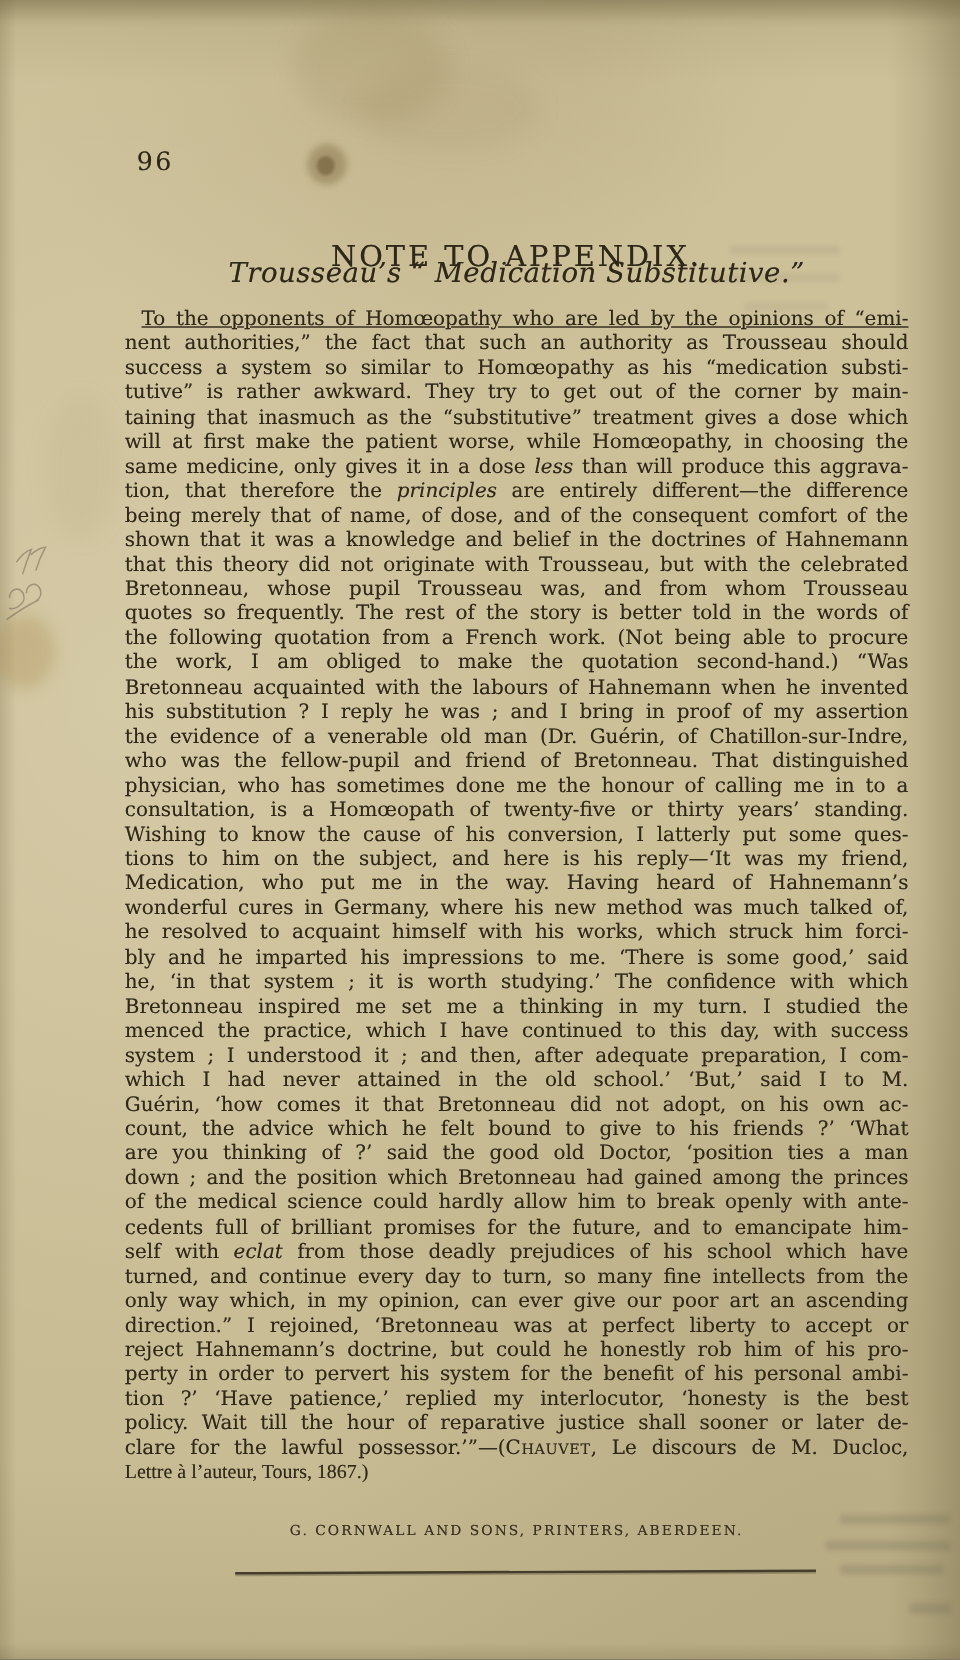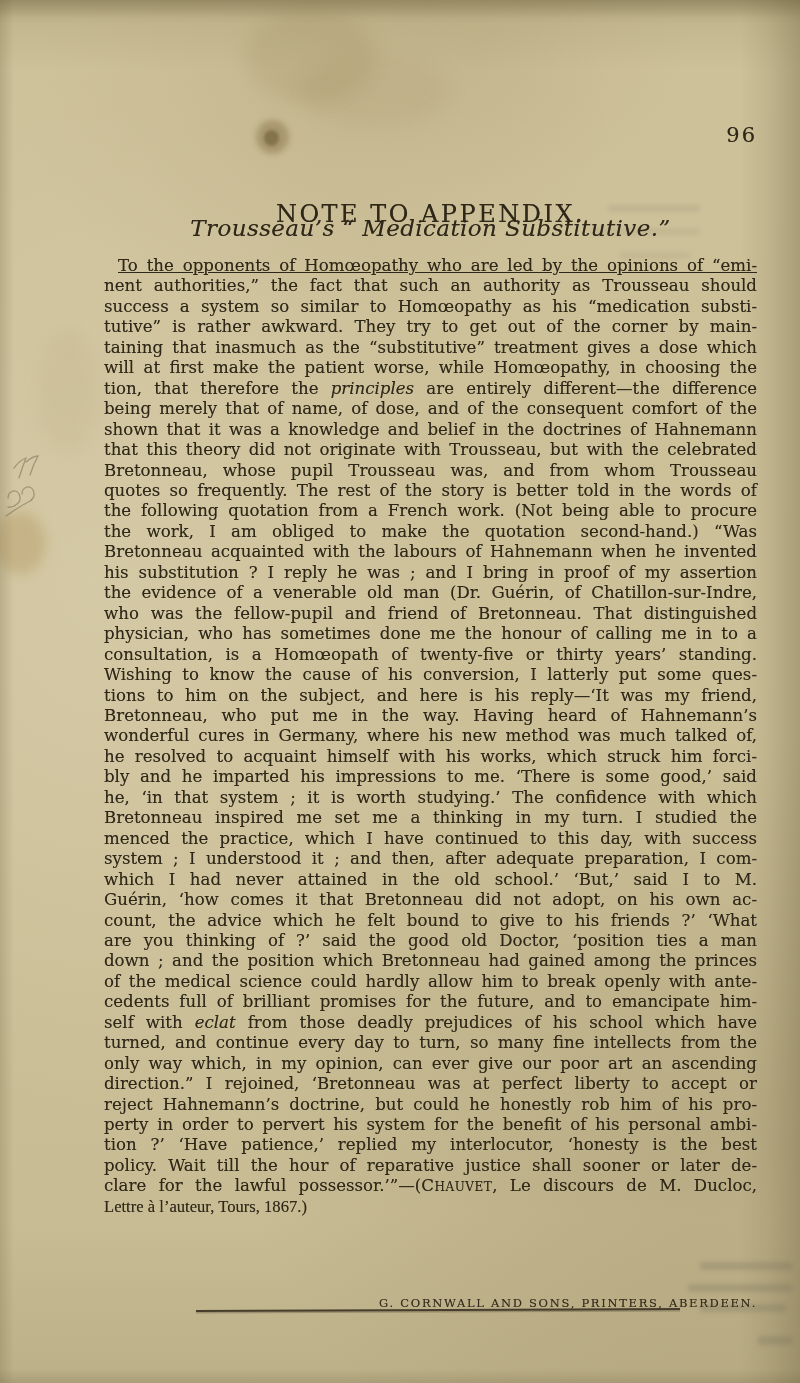--- a/index.html
+++ b/index.html
@@ -20,22 +20,22 @@
   .page::before{
     content:"";position:absolute;inset:0;pointer-events:none;
     background:
       linear-gradient(90deg,  rgba(100,88,55,0.22), rgba(100,88,55,0) 14px),
       linear-gradient(270deg, rgba(100,88,55,0.34), rgba(100,88,55,0.12) 32px, rgba(100,88,55,0) 60px),
       linear-gradient(180deg, rgba(95,85,52,0.26),  rgba(95,85,52,0) 18px),
       linear-gradient(0deg,   rgba(95,85,52,0.20),  rgba(95,85,52,0) 14px);
   }
   .textcol{position:absolute;left:104px;top:0;width:653px;height:100%;}
   .page-number{
-    position:absolute;top:123px;left:0;width:100%;
-    text-align:right;font-size:21px;letter-spacing:2px;
+    position:absolute;top:123px;left:10px;width:100%;
+    text-align:left;font-size:21px;letter-spacing:2px;
     text-shadow:0 0 0.5px rgba(47,40,25,0.55);
   }
   .heading{
     position:absolute;top:176px;left:0;width:100%;
     text-align:center;font-size:24px;letter-spacing:2.5px;
     text-shadow:0 0 0.5px rgba(47,40,25,0.6);
     white-space:nowrap;
     margin-top:24px;
   }
   .subtitle{
@@ -52,22 +52,22 @@
   .bl{text-align:justify;text-align-last:justify;white-space:normal;}
   .bl.indent{text-indent:14px;text-decoration:underline;}
   .bl.last{text-align-last:left;font-family:Liberation Serif, serif;}
   .sc{font-variant-caps:small-caps;letter-spacing:0.5px;}
   .footer-rule{
     position:absolute;top:1309px;left:92px;width:484px;height:1.6px;
     background:#463d2c;transform:rotate(-0.25deg);
     box-shadow:0 1.5px 0 rgba(70,61,44,0.30);
   }
   .imprint{
-    position:absolute;top:1296px;left:0;width:653px;
-    text-align:right;font-size:11.5px;letter-spacing:1.7px;
+    position:absolute;top:1268px;left:0;width:653px;
+    text-align:center;font-size:11.5px;letter-spacing:1.7px;
     color:#372e1f;text-shadow:0 0 0.5px rgba(47,40,25,0.5);
     white-space:nowrap;
   }
   
   .stain{position:absolute;border-radius:50%;pointer-events:none;}
   .stain-top{left:245px;top:8px;width:130px;height:95px;background:rgba(134,110,66,0.14);filter:blur(9px);}
   .stain-top2{left:300px;top:55px;width:150px;height:70px;background:rgba(134,110,66,0.09);filter:blur(9px);}
   .stain-dot{left:256px;top:120px;width:33px;height:34px;background:rgba(116,93,50,0.38);filter:blur(3px);}
   .stain-dot-core{left:264px;top:130px;width:15px;height:16px;background:rgba(86,66,34,0.42);filter:blur(1.5px);}
   .stain-left{left:-6px;top:512px;width:52px;height:62px;background:rgba(164,122,58,0.26);filter:blur(6px);}
@@ -114,37 +114,38 @@
     <div class="page-number">96</div>
     <div class="heading">NOTE TO APPENDIX.</div>
     <div class="subtitle">Trousseau’s “ Medication Substitutive.”</div>
     <div class="body-text">
         <div class="bl indent">To the opponents of Homœopathy who are led by the opinions of “emi-</div>
         <div class="bl">nent authorities,” the fact that such an authority as Trousseau should</div>
         <div class="bl">success a system so similar to Homœopathy as his “medication substi-</div>
         <div class="bl">tutive” is rather awkward.  They try to get out of the corner by main-</div>
         <div class="bl">taining that inasmuch as the “substitutive” treatment gives a dose which</div>
         <div class="bl">will at first make the patient worse, while Homœopathy, in choosing the</div>
+        <div class="bl">same medicine, only gives it in a dose <i>less</i> than will produce this aggrava-</div>
         <div class="bl">tion, that therefore the <i>principles</i> are entirely different—the difference</div>
         <div class="bl">being merely that of name, of dose, and of the consequent comfort of the</div>
         <div class="bl">shown that it was a knowledge and belief in the doctrines of Hahnemann</div>
         <div class="bl">that this theory did not originate with Trousseau, but with the celebrated</div>
         <div class="bl">Bretonneau, whose pupil Trousseau was, and from whom Trousseau</div>
         <div class="bl">quotes so frequently.  The rest of the story is better told in the words of</div>
         <div class="bl">the following quotation from a French work.  (Not being able to procure</div>
         <div class="bl">the work, I am obliged to make the quotation second-hand.)  “Was</div>
         <div class="bl">Bretonneau acquainted with the labours of Hahnemann when he invented</div>
         <div class="bl">his substitution ?  I reply he was ; and I bring in proof of my assertion</div>
         <div class="bl">the evidence of a venerable old man (Dr. Guérin, of Chatillon-sur-Indre,</div>
         <div class="bl">who was the fellow-pupil and friend of Bretonneau.  That distinguished</div>
         <div class="bl">physician, who has sometimes done me the honour of calling me in to a</div>
         <div class="bl">consultation, is a Homœopath of twenty-five or thirty years’ standing.</div>
         <div class="bl">Wishing to know the cause of his conversion, I latterly put some ques-</div>
         <div class="bl">tions to him on the subject, and here is his reply—‘It was my friend,</div>
-        <div class="bl">Bretonneau, who put me in the way.  Having heard of Hahnemann’s</div>
+        <div class="bl">Medication, who put me in the way.  Having heard of Hahnemann’s</div>
         <div class="bl">wonderful cures in Germany, where his new method was much talked of,</div>
         <div class="bl">he resolved to acquaint himself with his works, which struck him forci-</div>
         <div class="bl">bly and he imparted his impressions to me.  ‘There is some good,’ said</div>
         <div class="bl">he, ‘in that system ; it is worth studying.’  The confidence with which</div>
         <div class="bl">Bretonneau inspired me set me a thinking in my turn.  I studied the</div>
         <div class="bl">menced the practice, which I have continued to this day, with success</div>
         <div class="bl">system ; I understood it ; and then, after adequate preparation, I com-</div>
         <div class="bl">which I had never attained in the old school.’  ‘But,’ said I to M.</div>
         <div class="bl">Guérin, ‘how comes it that Bretonneau did not adopt, on his own ac-</div>
         <div class="bl">count, the advice which he felt bound to give to his friends ?’  ‘What</div>

